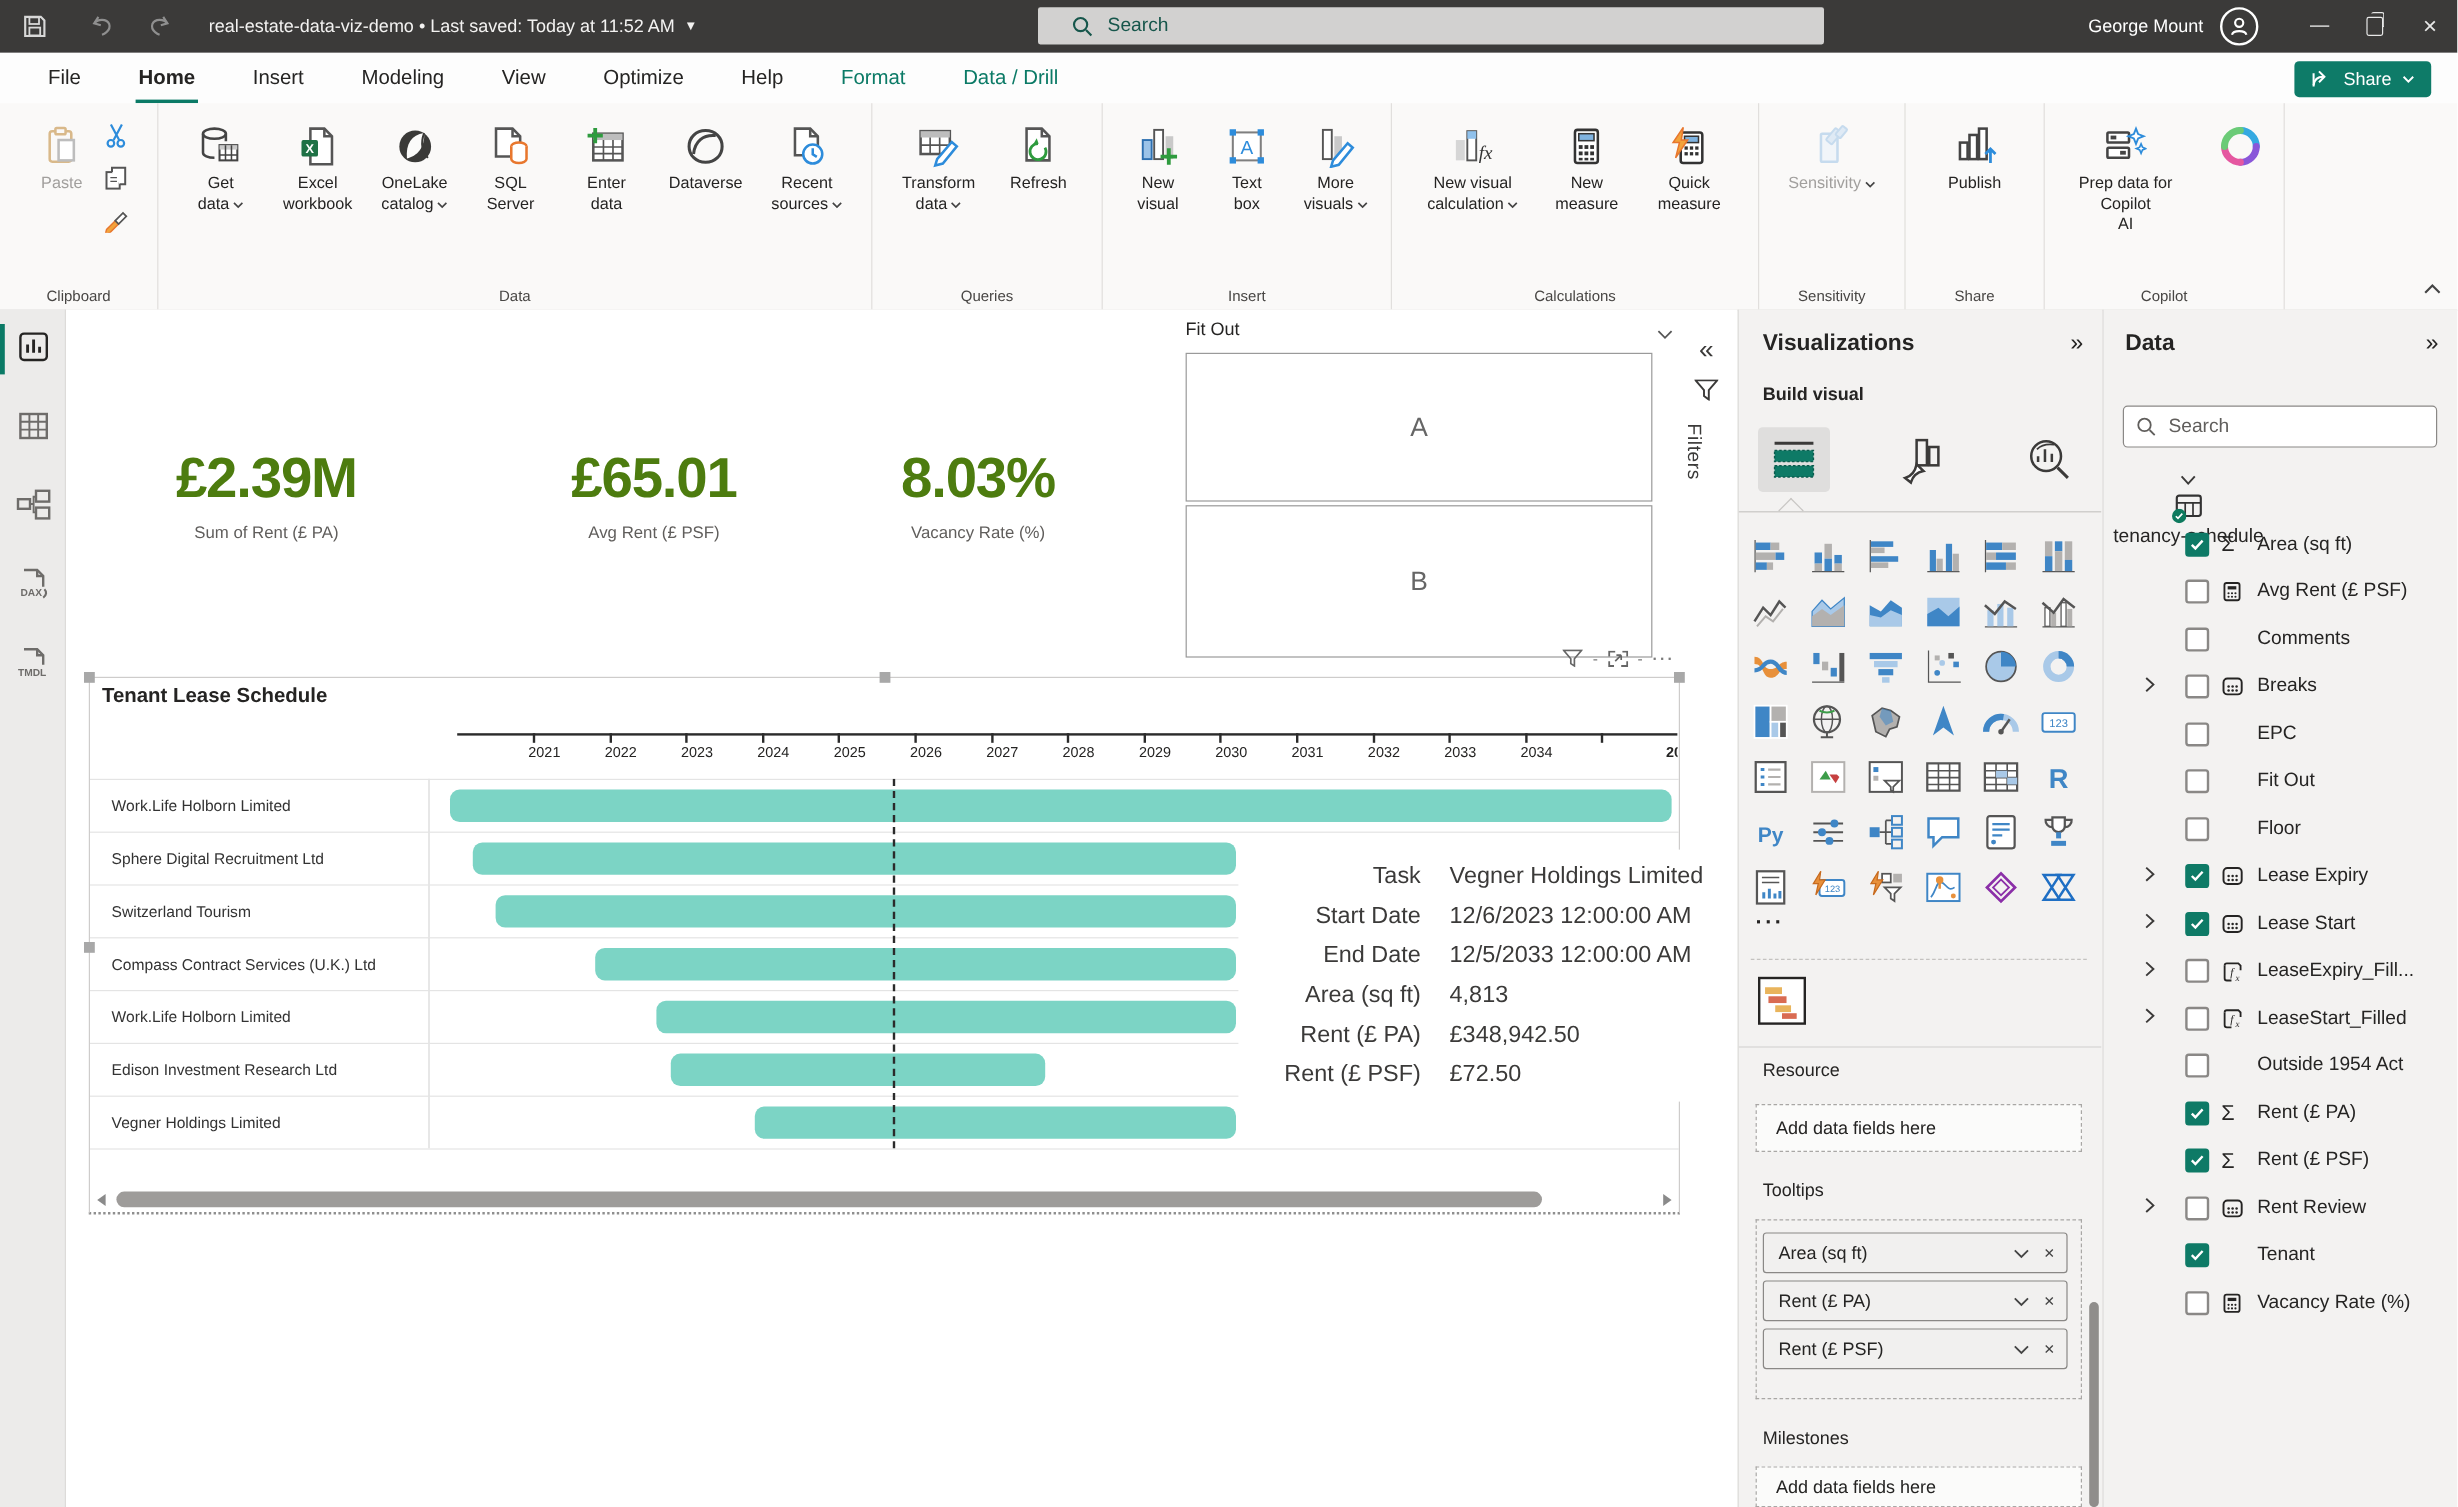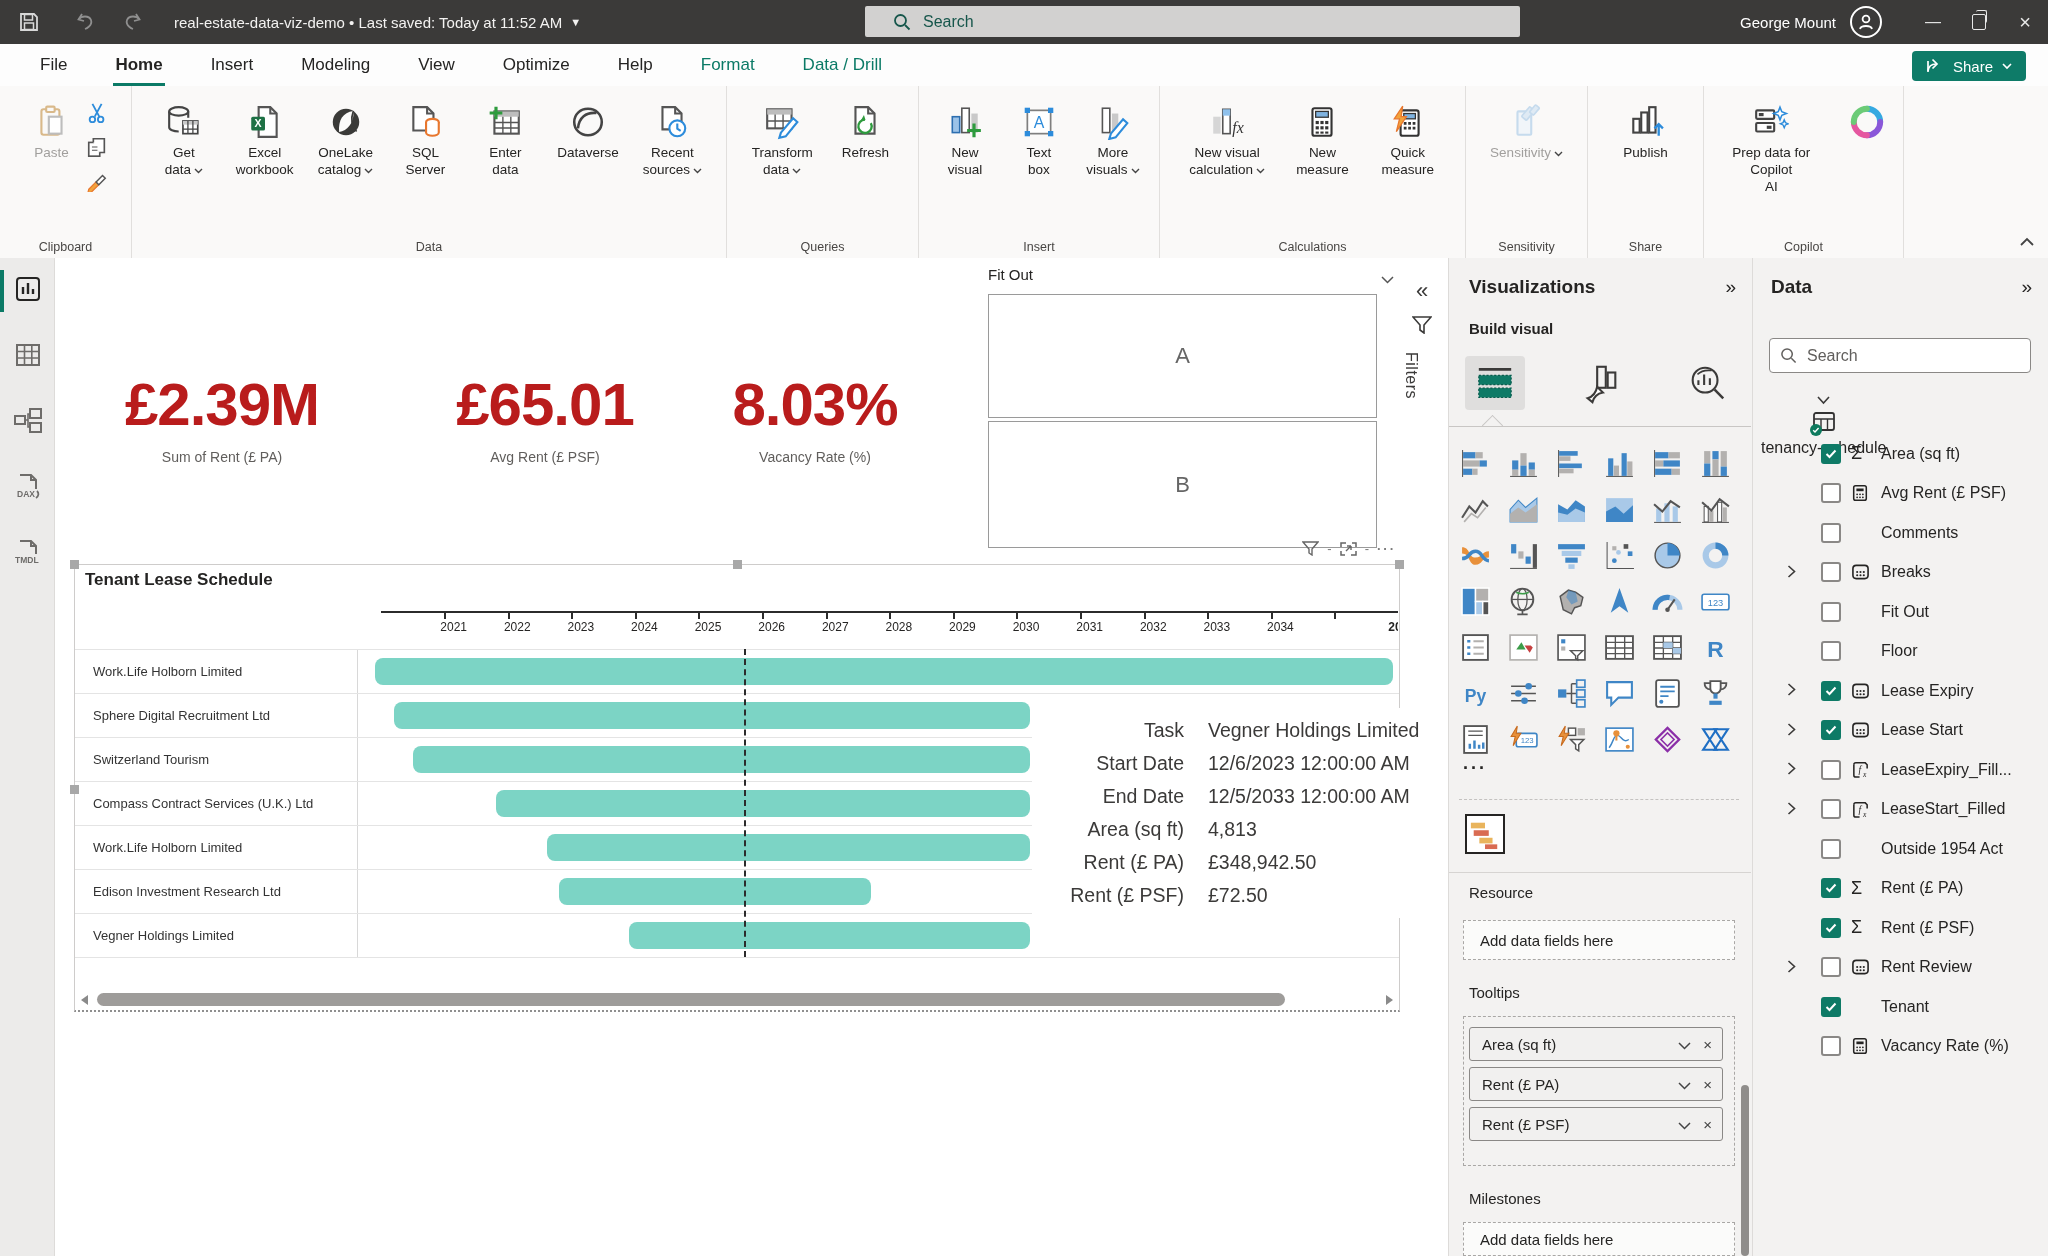--- a/index.html
+++ b/index.html
@@ -40,21 +40,21 @@
   #paste-btn{display:flex;flex-direction:column;align-items:center;}
   #clip-small{display:flex;flex-direction:column;gap:8px;padding-top:2px;}
   #ribbon-collapse{position:absolute;right:14px;bottom:8px;}
   
   #sidebar{position:absolute;left:0;top:258px;width:55px;height:998px;background:#ecebea;border-right:1px solid #dddbd9;box-sizing:border-box;}
   .sb-item{position:relative;width:55px;height:66px;display:flex;align-items:center;justify-content:center;}
   .sb-item.active:before{content:"";position:absolute;left:0;top:12px;bottom:12px;width:4px;background:#0b7a66;}
   
   #canvas{position:absolute;left:55px;top:258px;width:1393px;height:998px;background:#fff;}
   .kpi{position:absolute;width:300px;text-align:center;}
-  .kpi-value{font-size:60px;font-weight:600;color:#b91c1c;letter-spacing:-1px;}
+  .kpi-value{font-size:47px;font-weight:600;color:#4d7c0f;letter-spacing:-1px;}
   .kpi-label{font-size:14px;color:#605e5c;margin-top:10px;}
   
   #fitout{position:absolute;left:931px;top:8px;width:418px;height:296px;}
   #fitout-title{position:absolute;left:2px;top:0;font-size:15px;color:#252423;}
   #fitout-chev{position:absolute;right:10px;top:4px;}
   .fo-box{position:absolute;left:2px;width:387px;border:1px solid #9a9a9a;display:flex;align-items:center;justify-content:center;color:#666;font-size:22px;background:#fff;}
   #fo-a{top:28px;height:122px;}
   #fo-b{top:155px;height:125px;}
   #fo-icons{position:absolute;right:8px;bottom:6px;display:flex;align-items:center;gap:8px;color:#7a7a7a;font-size:13px;}
   
@@ -1228,20 +1228,26 @@
                 <circle cx="13.5" cy="13" r="1.1"></circle>
               </g>
             </svg>
           </span>
           <span class="flabel">Breaks</span>
         </div>
         <div class="frow">
           <span class="fchev"></span>
           <span class="fcb"></span>
           <span class="ficon"></span>
+          <span class="flabel">EPC</span>
+        </div>
+        <div class="frow">
+          <span class="fchev"></span>
+          <span class="fcb"></span>
+          <span class="ficon"></span>
           <span class="flabel">Fit Out</span>
         </div>
         <div class="frow">
           <span class="fchev"></span>
           <span class="fcb"></span>
           <span class="ficon"></span>
           <span class="flabel">Floor</span>
         </div>
         <div class="frow">
           <span class="fchev"><svg width="9" height="13" viewBox="0 0 9 13">

